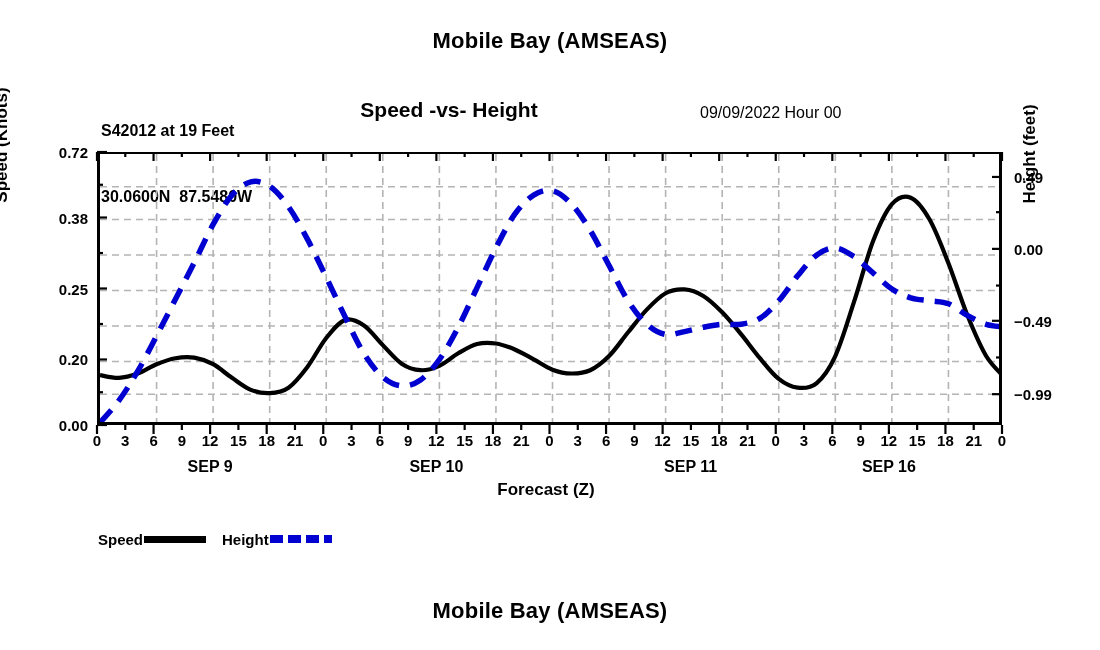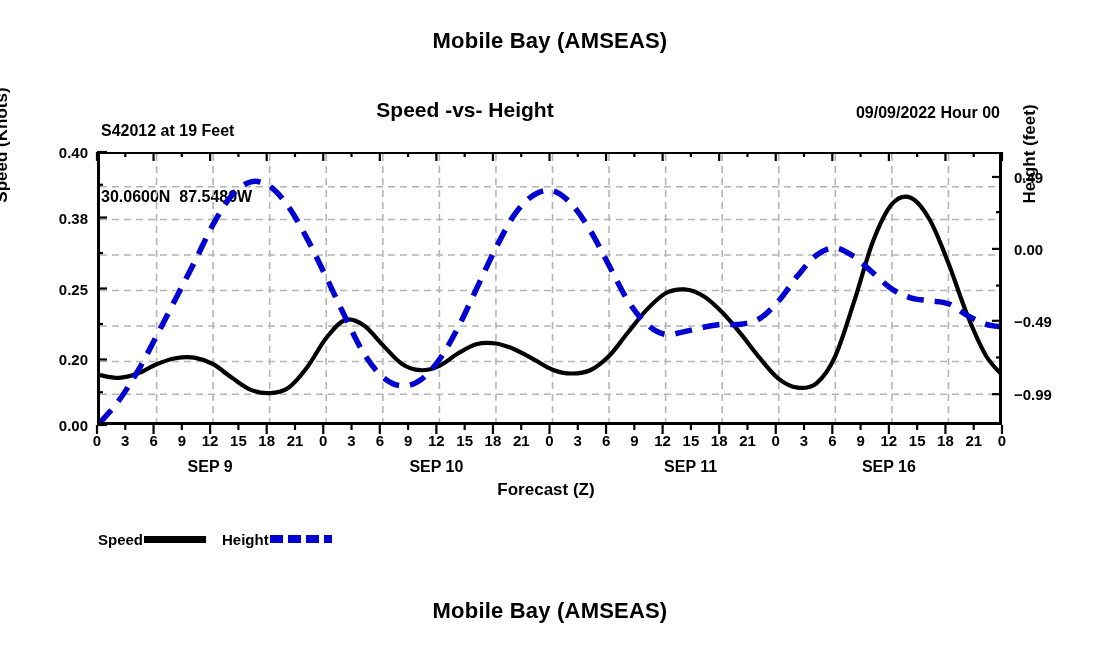--- a/index.html
+++ b/index.html
@@ -17,25 +17,25 @@
   .title-bottom{
     position:absolute;left:0;top:598px;width:1100px;text-align:center;
     font-size:22px;font-weight:bold;letter-spacing:0.2px;
   }
   .meta-left{
     position:absolute;left:101px;top:76px;font-size:16px;font-weight:bold;
     line-height:22px;white-space:pre;
   }
   .subtitle{
     position:absolute;left:0;top:98px;width:898px;text-align:center;
-    font-size:21px;font-weight:bold;margin-left:16px;
+    font-size:21px;font-weight:bold;
   }
   .meta-right{
-    position:absolute;left:700px;top:104px;width:300px;text-align:right;
-    font-size:16px;font-weight:bold;white-space:nowrap;
+    position:absolute;left:700px;top:104px;width:300px;text-align:left;
+    font-size:16px;font-weight:normal;white-space:nowrap;
   }
 
   
   .plot{
     position:absolute;left:97px;top:152px;width:905px;height:273px;
     box-sizing:border-box;
     border-left:3px solid #000;border-right:3px solid #000;
     border-top:2px solid #000;border-bottom:3px solid #000;
   }
   .plot-inner{position:absolute;left:0;top:0;width:100%;height:100%;overflow:hidden;}
@@ -100,21 +100,21 @@
   </div>
 
   <div class="subtitle">Speed -vs- Height</div>
   <div class="meta-right">09/09/2022 Hour 00</div>
 
   <div class="ytick-left-wrap">
       <div class="ytick-left" style="top: 425px;">0.00</div>
       <div class="ytick-left" style="top: 359.48px;">0.20</div>
       <div class="ytick-left" style="top: 288.5px;">0.25</div>
       <div class="ytick-left" style="top: 217.52px;">0.38</div>
-      <div class="ytick-left" style="top: 152px;">0.40</div>
+      <div class="ytick-left" style="top: 152px;">0.72</div>
     </div>
   <div class="ytick-right-wrap">
       <div class="ytick-right" style="top: 394.177px;">−0.99</div>
       <div class="ytick-right" style="top: 320.79px;">−0.49</div>
       <div class="ytick-right" style="top: 248.871px;">0.00</div>
       <div class="ytick-right" style="top: 176.952px;">0.49</div>
     </div>
 
   <div class="plot">
     <div class="plot-inner">

